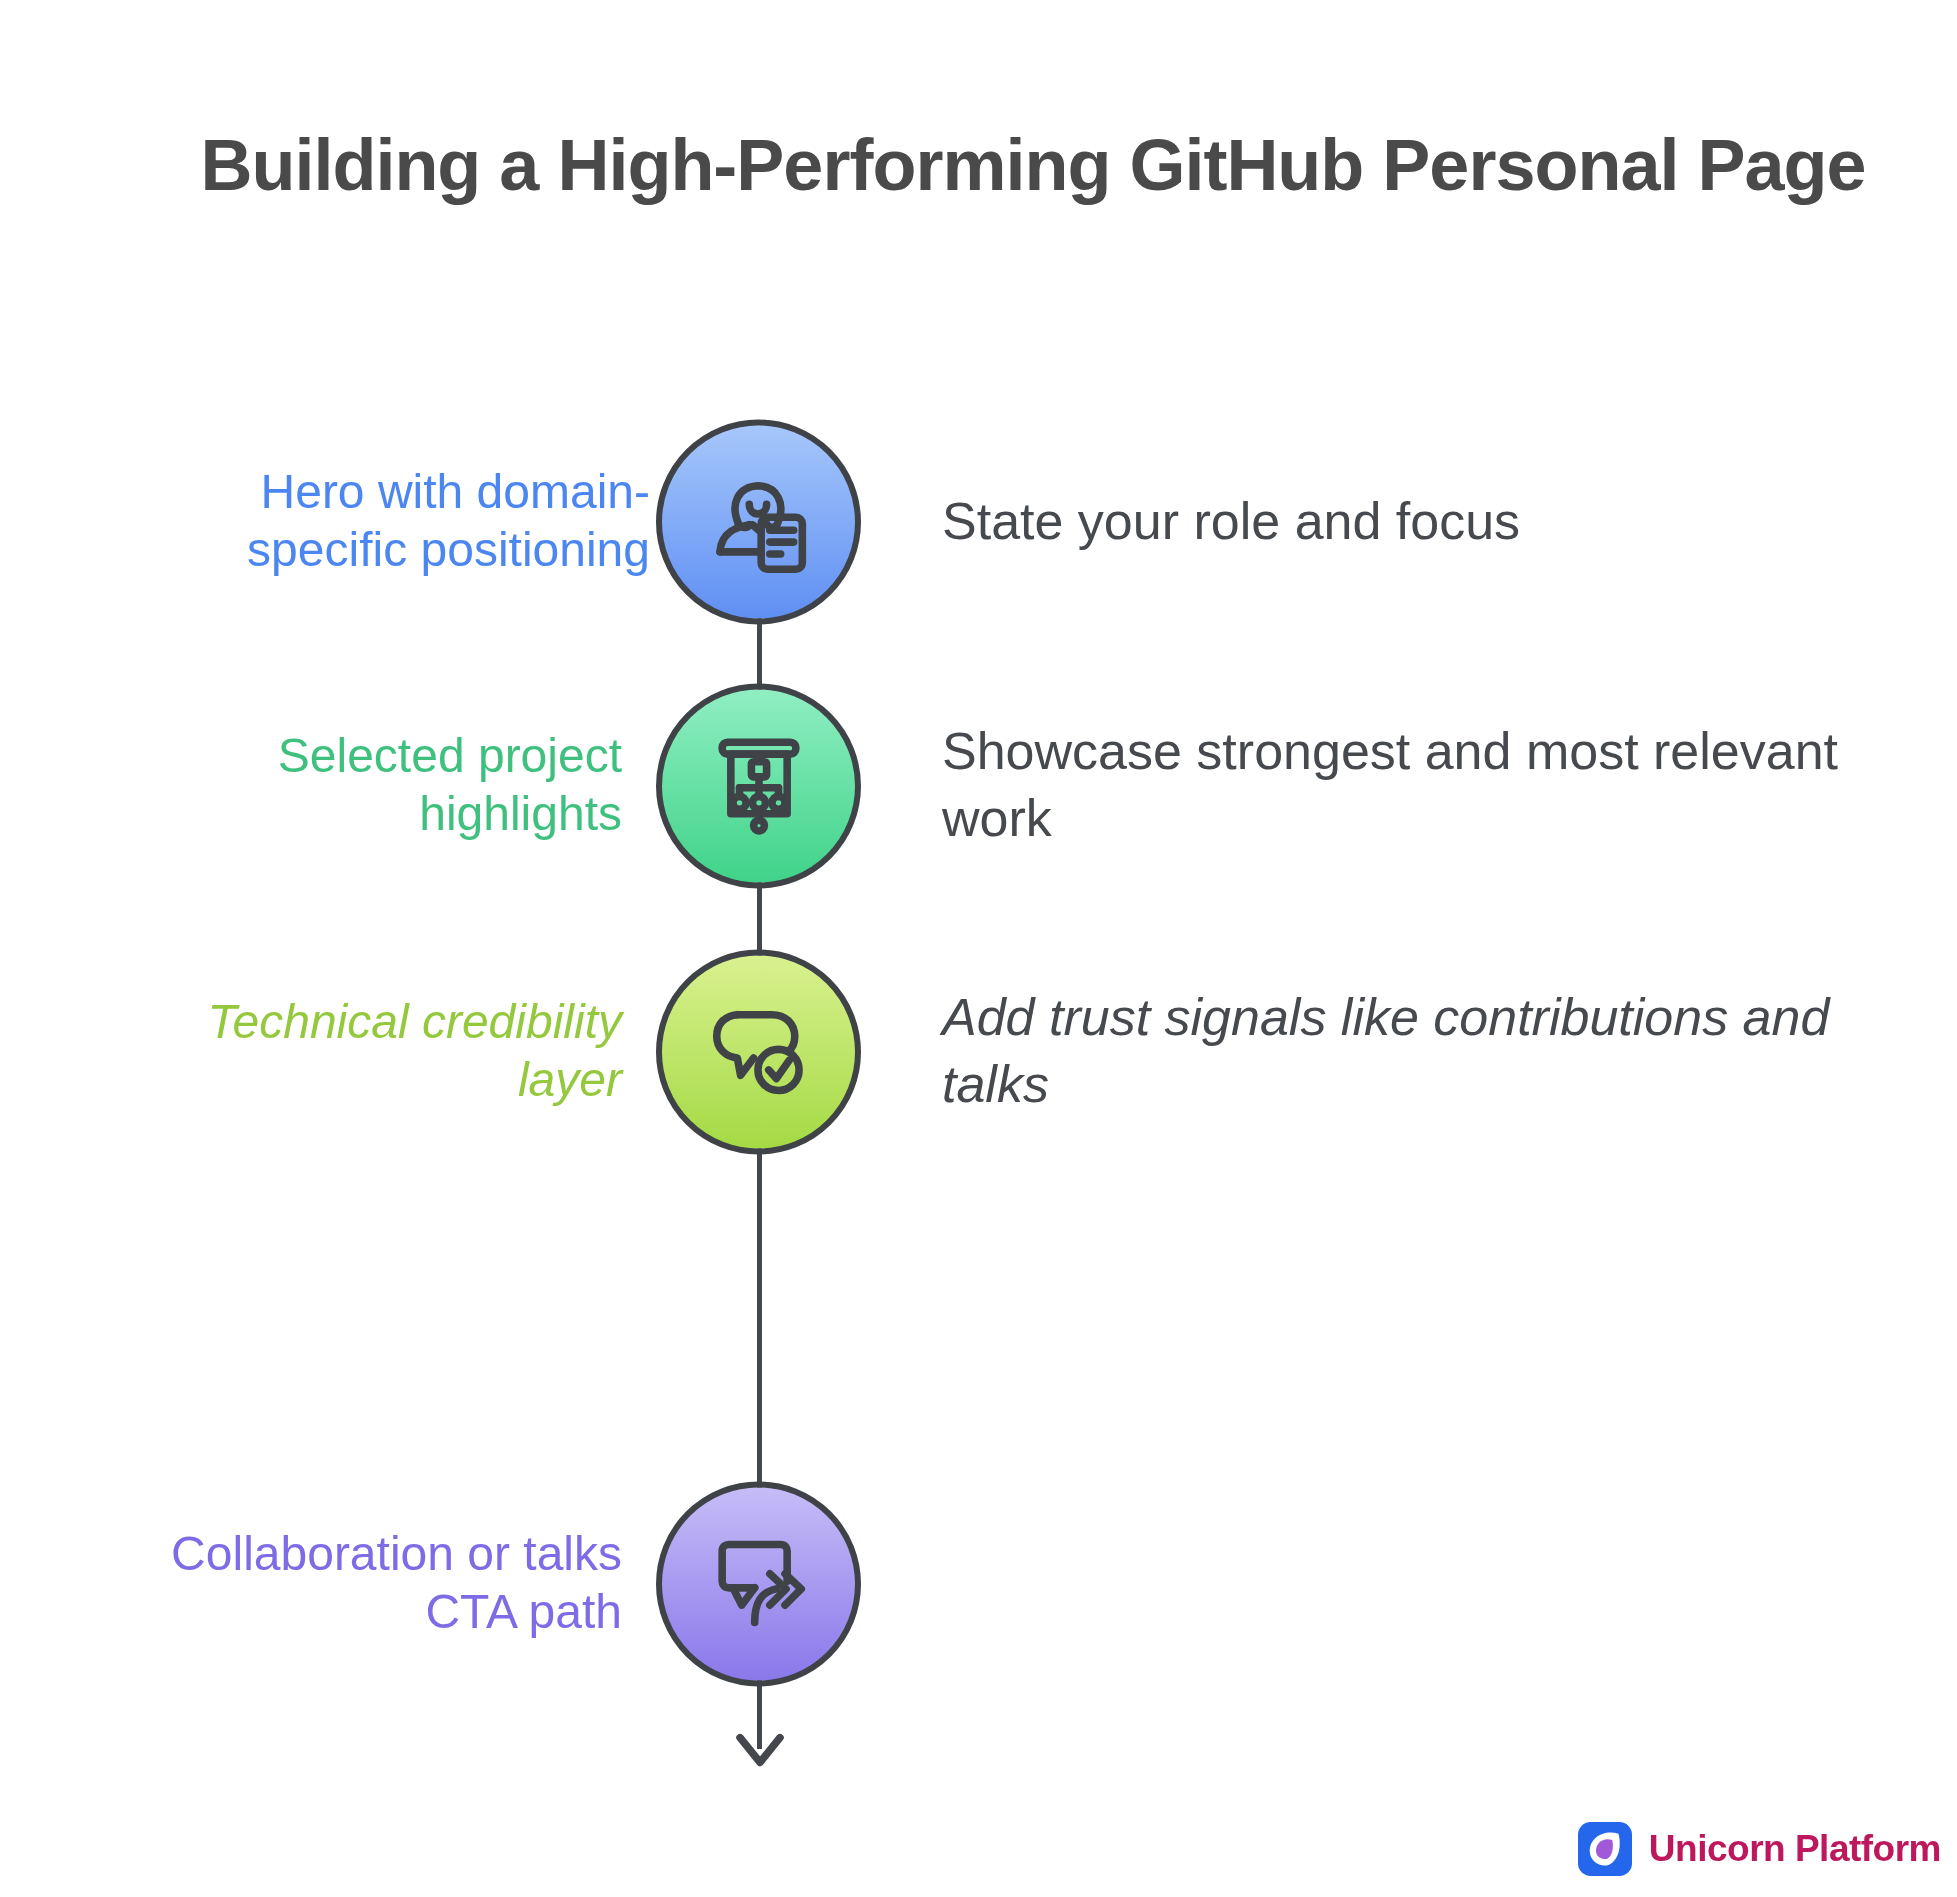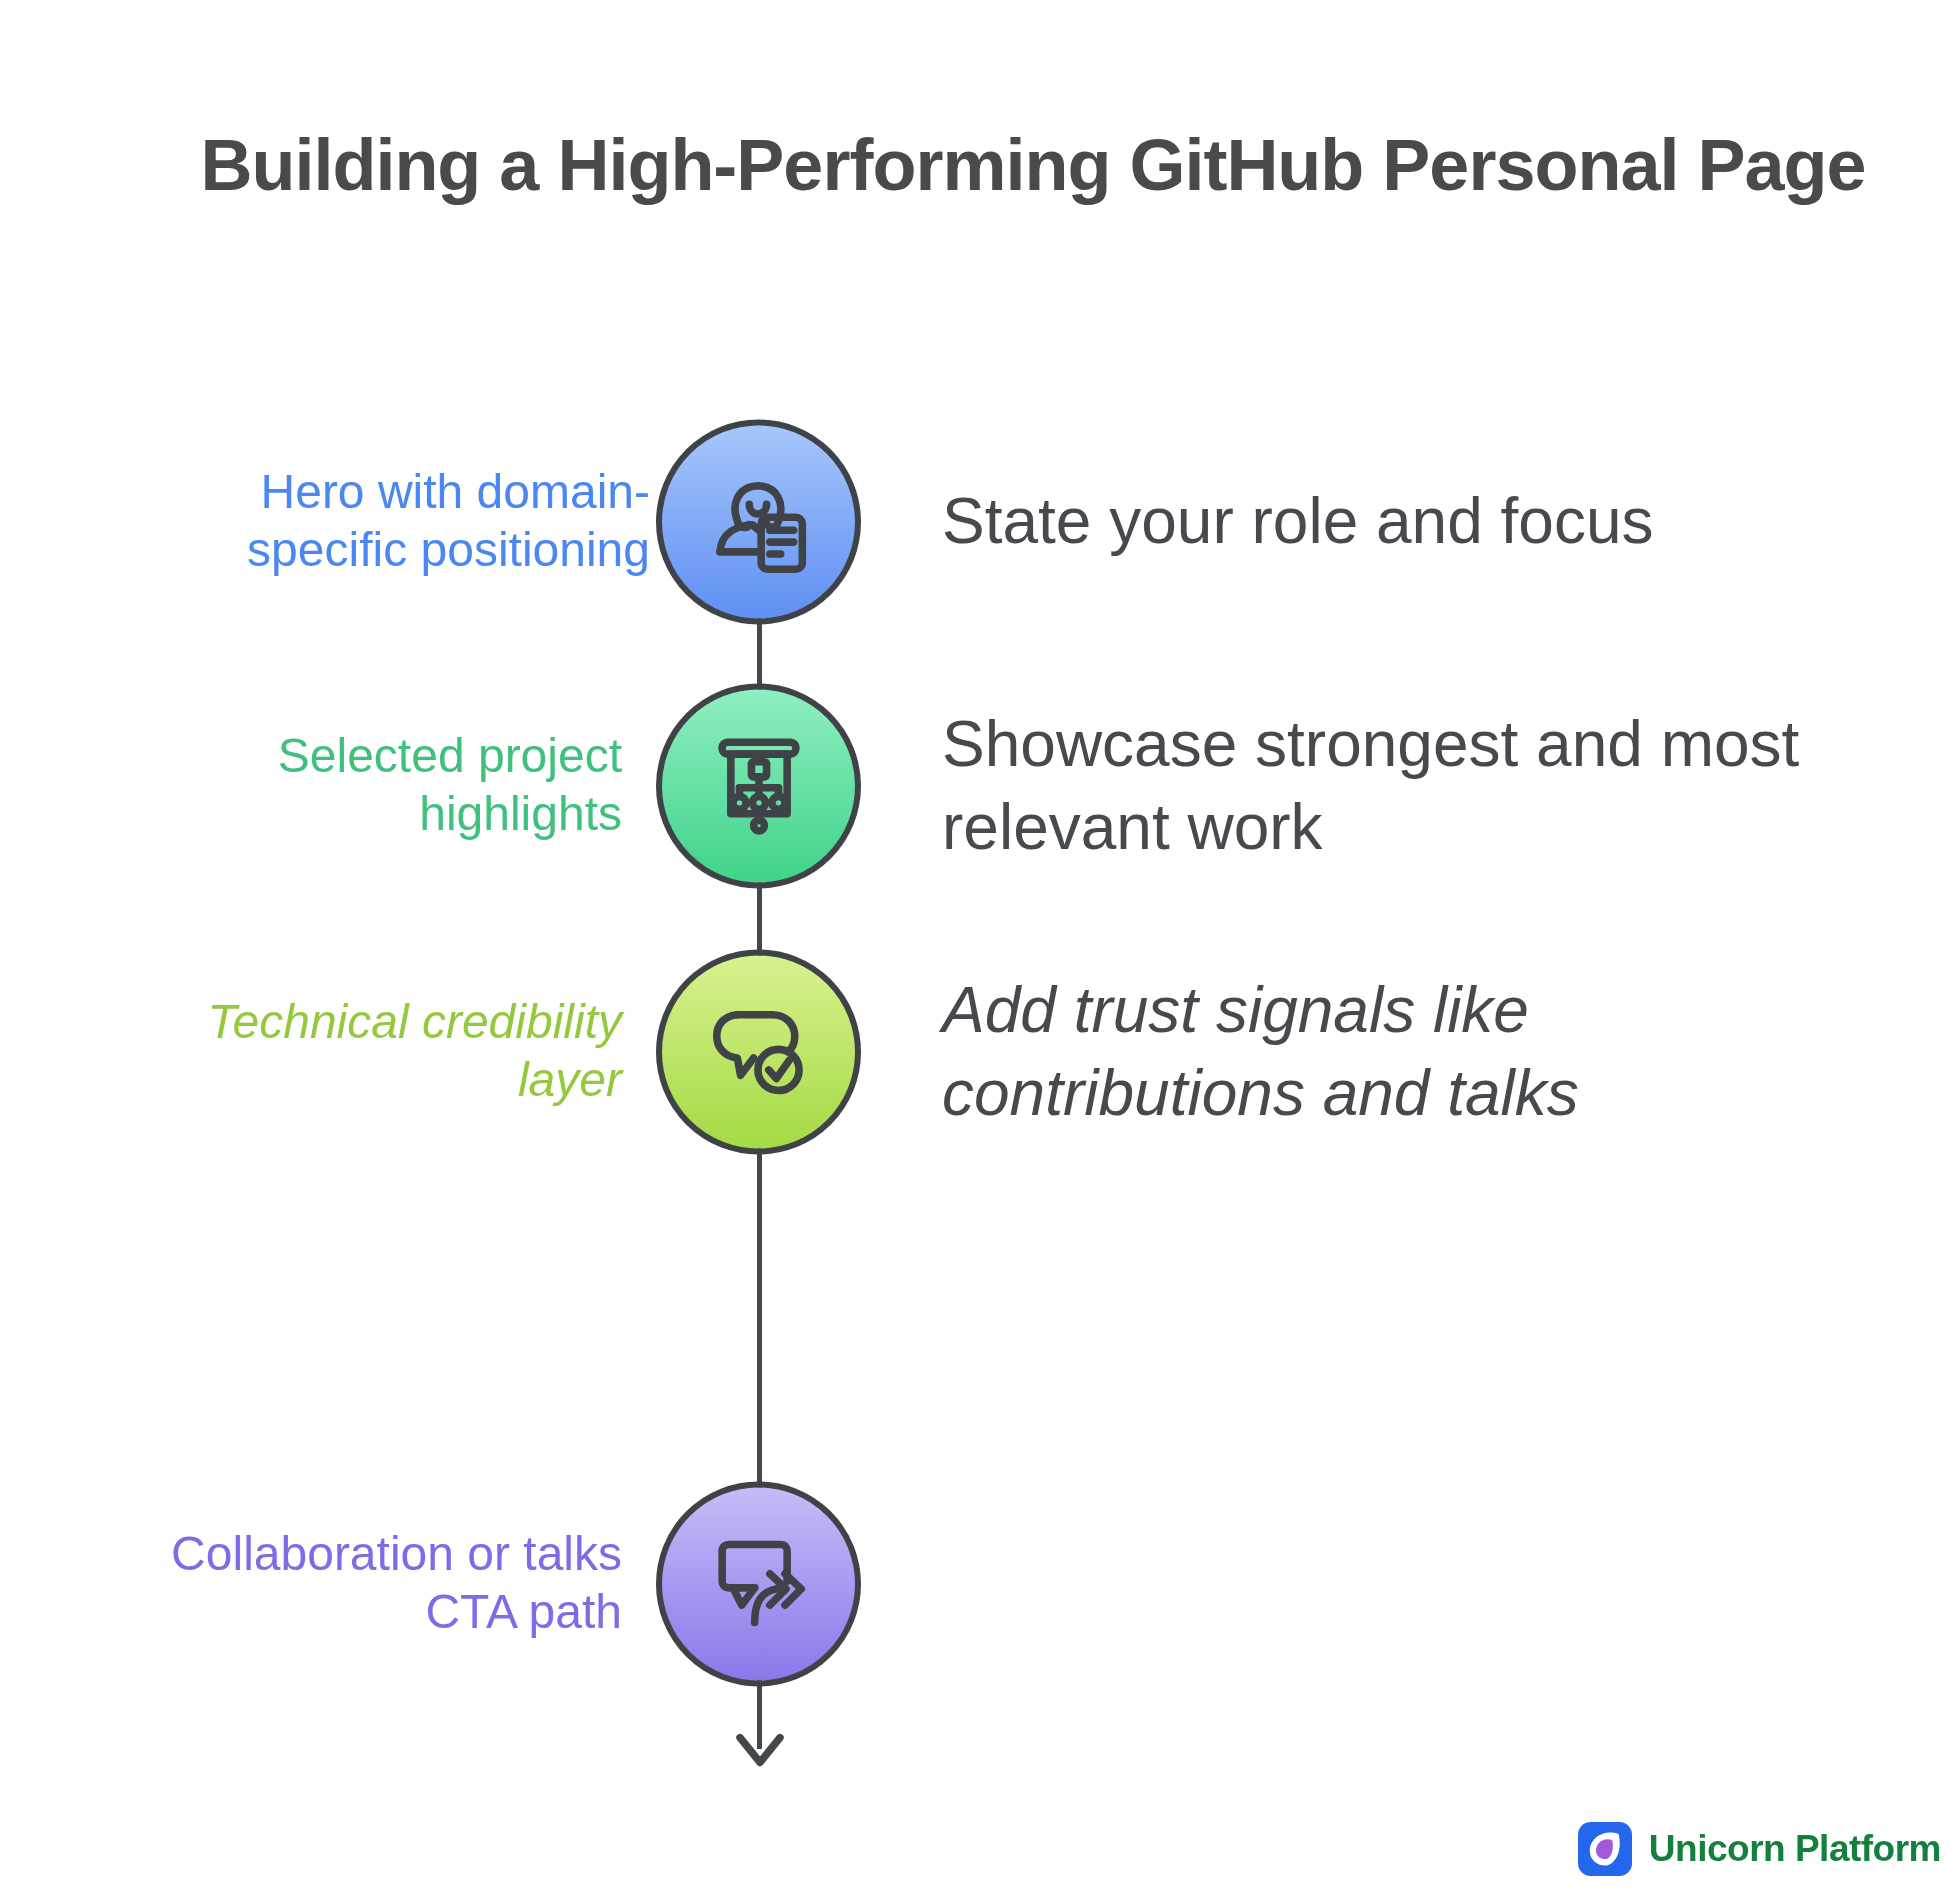--- a/index.html
+++ b/index.html
@@ -90,41 +90,41 @@
     stroke-width: 7;
     stroke-linecap: round;
     stroke-linejoin: round;
   }
   .row-desc {
     position: absolute;
     left: 942px;
     top: 50%;
     transform: translateY(-50%);
     width: 965px;
-    font-size: 64px;
+    font-size: 52px;
     line-height: 1.3;
     color: var(--desc-color, #46494d);
   }
   .footer {
     position: absolute;
     right: 17px;
     bottom: 21px;
     display: flex;
     align-items: center;
     gap: 17px;
   }
   .footer-logo {
     width: 54px;
     height: 54px;
   }
   .footer-brand {
     font-size: 37px;
     font-weight: 800;
     letter-spacing: -0.5px;
-    color: #15803d;
+    color: #be185d;
     white-space: nowrap;
   }
 </style>
 </head>
 <body>
 
 <div class="page">
 
   <div class="title">Building a High-Performing GitHub Personal Page</div>
 

